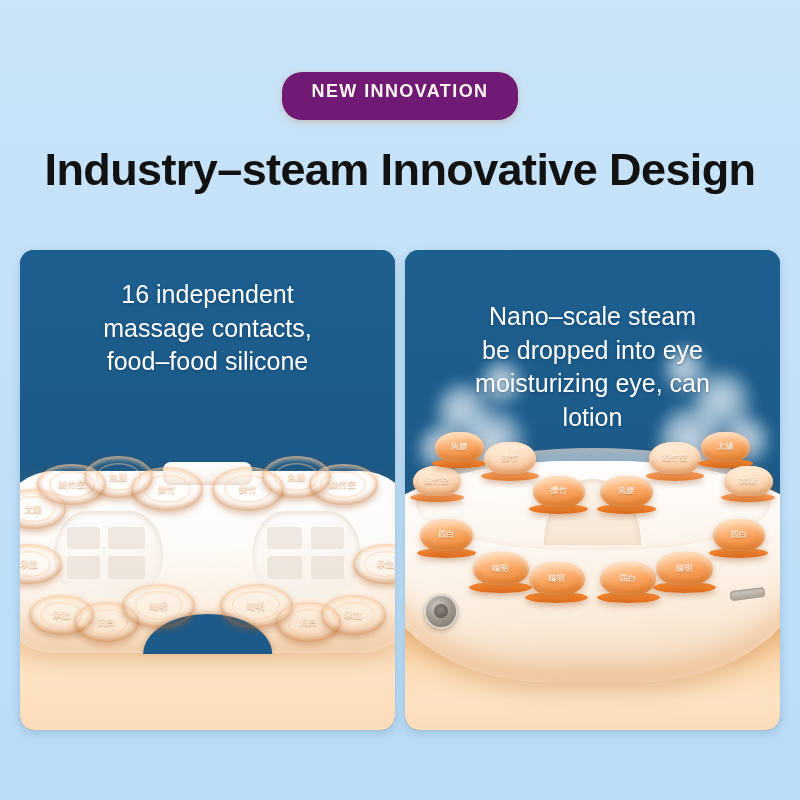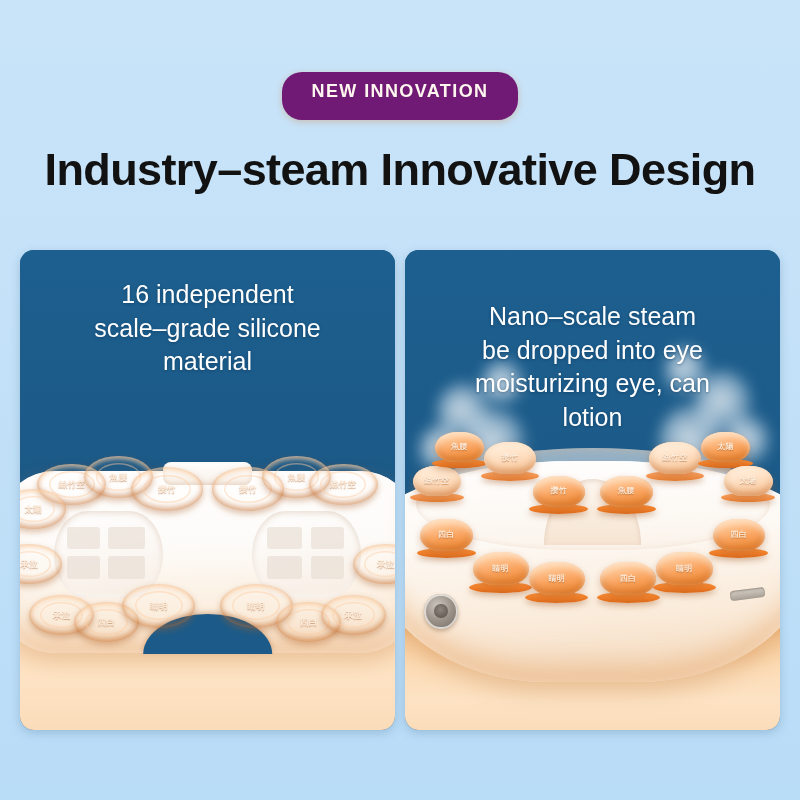--- a/index.html
+++ b/index.html
@@ -359,22 +359,22 @@
           <span class="ring"></span>
             <span class="nub-label">承泣</span>
         </div>
 
         <div class="nose-cut" style="width:32%; height:22%;"></div>
       </div>
     </div>
 
     <div class="caption">
       <div>16 independent</div>
-      <div>scale–grade silicone</div>
-      <div>material</div>
+      <div>massage contacts,</div>
+      <div>food–food silicone</div>
     </div>
   </div>
 
   <div class="panel">
     <div class="scene">
 
       <div class="backdrop" style="height:78%;"></div>
       <div class="tabletop" style="height:22%;"></div>
 
       <div class="steam" style="left:2%; top:24%; width:40%; height:34%;">

